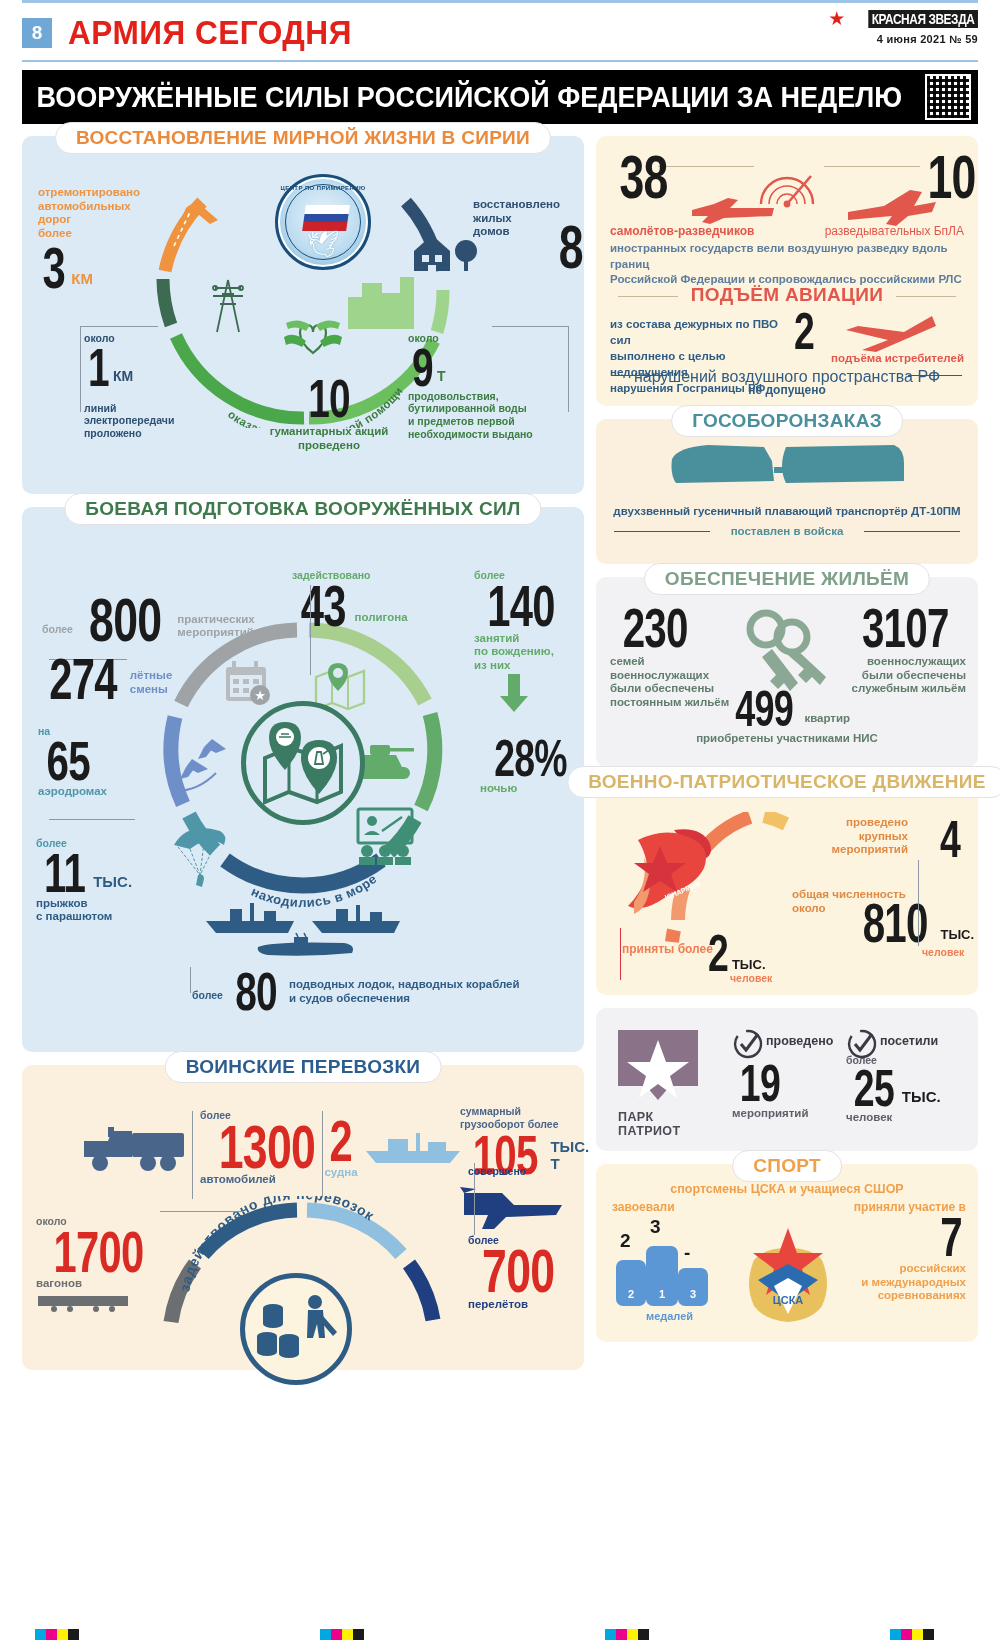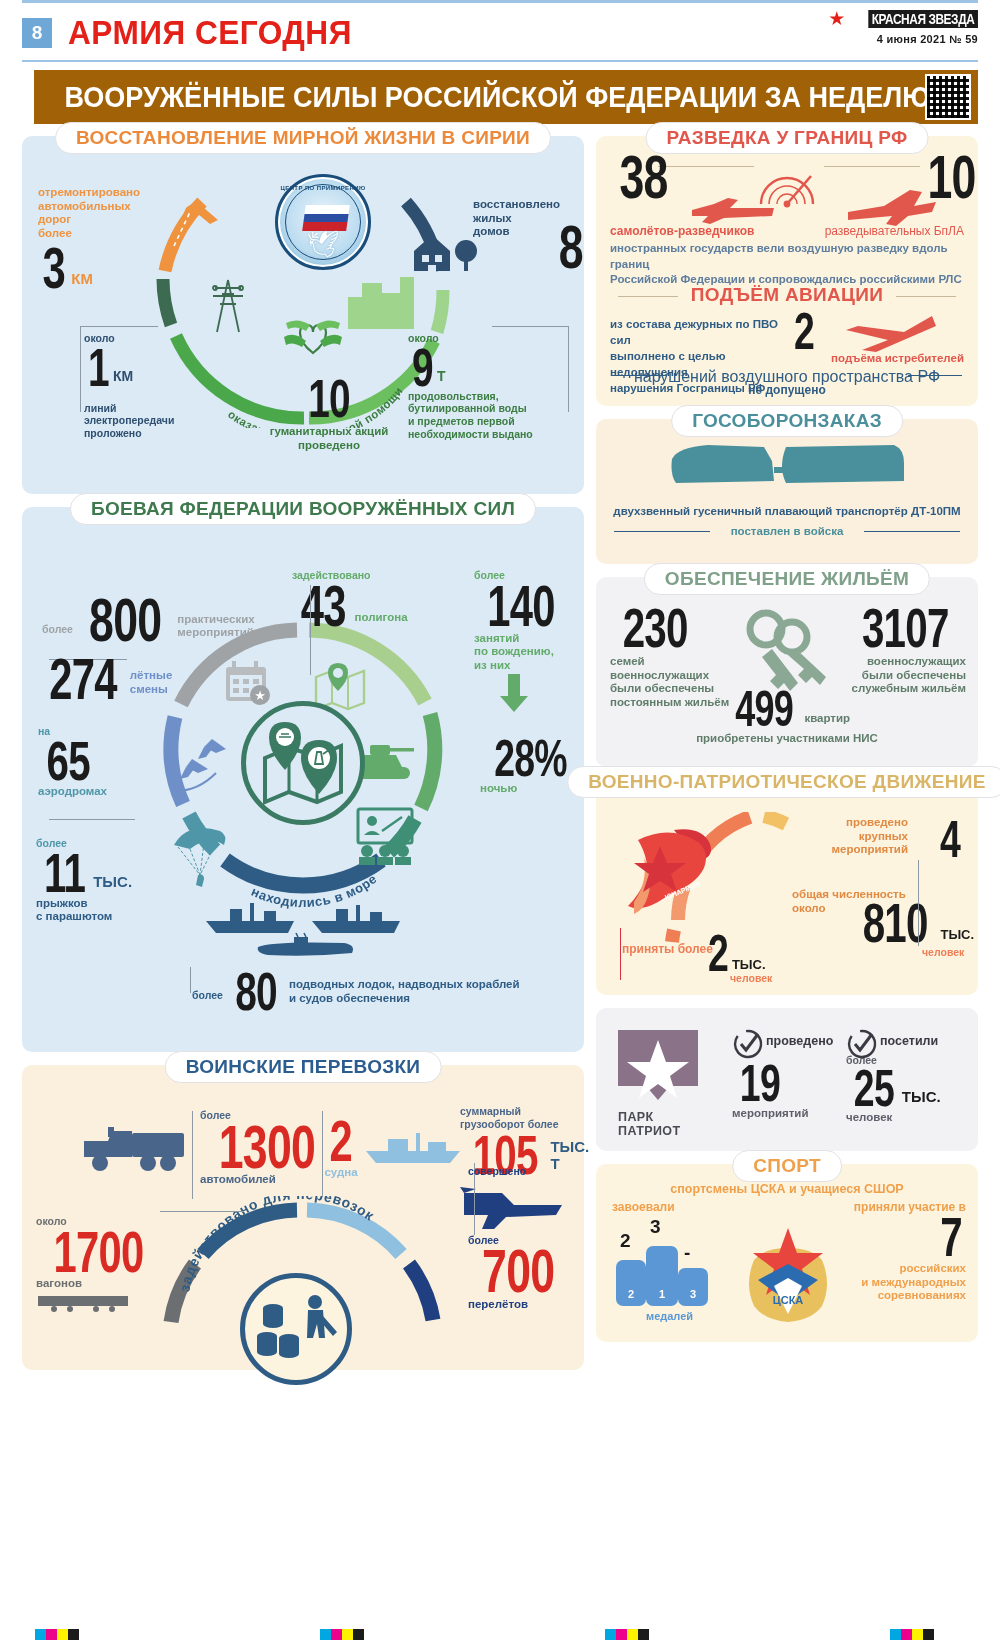--- a/index.html
+++ b/index.html
@@ -38,24 +38,23 @@
     background: #1b1b1b; color: #ffffff;
     font-size: 14px; font-weight: bold; letter-spacing: -0.5px;
     padding: 1px 4px; transform: scaleX(0.85); transform-origin: right center;
   }
   .brand-date {
     font-size: 11px; color: #1b1b1b; font-weight: bold;
     margin-top: 3px; letter-spacing: 0.3px;
   }
 
   .banner {
-    margin: 8px 22px 0 34px; height: 54px;
-    background: #a16207; display: flex; align-items: center;
+    margin: 8px 22px 0 22px; height: 54px;
+    background: #000000; display: flex; align-items: center;
     position: relative;
-    padding-left: 16px;
   }
   .banner-text {
     color: #ffffff; font-size: 30px; font-weight: bold;
     padding-left: 16px; transform: scaleX(0.9); transform-origin: left center;
     white-space: nowrap;
   }
   .qr {
     position: absolute; right: 7px; top: 4px;
     width: 46px; height: 46px; background: #ffffff;
     padding: 2px;
@@ -305,21 +304,21 @@
       <div class="small" style="color:#3c7d42;white-space:pre-line;margin-top:1px">продовольствия,
 бутилированной воды
 и предметов первой
 необходимости выдано</div>
     </div>
     <div class="leader" style="left:546px;top:190px;width:1px;height:86px;border-width:0 0 0 1px"></div>
     <div class="leader" style="left:470px;top:190px;width:77px;height:1px;border-width:1px 0 0 0"></div>
   </div>
 
   <div class="panel blue" id="combat">
-    <div class="cap green">БОЕВАЯ ФЕДЕРАЦИИ ВООРУЖЁННЫХ СИЛ</div>
+    <div class="cap green">БОЕВАЯ ПОДГОТОВКА ВООРУЖЁННЫХ СИЛ</div>
 
     <svg class="ring" width="300" height="300" viewBox="0 0 300 300">
       <g fill="none" stroke-width="15" stroke-linecap="butt">
         <path d="M 28 92 A 132 132 0 0 1 144 18" stroke="#9fa3a6"></path>
         <path d="M 156 18 A 132 132 0 0 1 272 90" stroke="#a9cf8e"></path>
         <path d="M 277 102 A 132 132 0 0 1 268 196" stroke="#63ab6a"></path>
         <path d="M 262 207 A 132 132 0 0 1 236 240" stroke="#3f8f76"></path>
         <path d="M 22 105 A 132 132 0 0 0 30 192" stroke="#6f8fc9"></path>
         <path d="M 36 203 A 132 132 0 0 0 62 238" stroke="#4f97a8"></path>
         <path d="M 72 248 A 132 132 0 0 0 228 248" stroke="#2e5c85" stroke-width="16"></path>
@@ -590,21 +589,20 @@
       <div class="small" style="color:#1f3f80;margin-top:56px">более</div>
       <div class="big" style="font-size:62px;color:#d92b24">700</div>
       <div class="lbl" style="color:#1f3f80;margin-top:1px">перелётов</div>
     </div>
   </div>
 </div>
 
 <div class="col-right">
 
   <div class="panel cream" id="recon">
-    <div class="cap red">РАЗВЕДКА У ГРАНИЦ РФ</div>
 
     <svg class="abs" style="left:155px;top:22px" width="72" height="62" viewBox="0 0 72 62">
       <g fill="none" stroke="#e2574c" stroke-width="2.4">
         <path d="M10 46 A 26 26 0 0 1 62 46"></path>
         <path d="M18 46 A 18 18 0 0 1 54 46" stroke-width="1.6"></path>
         <path d="M26 46 A 10 10 0 0 1 46 46" stroke-width="1.4"></path>
       </g>
       <path d="M36 46 L60 18" stroke="#e2574c" stroke-width="2.6"></path>
       <circle cx="36" cy="46" r="3.4" fill="#e2574c"></circle>
     </svg>

